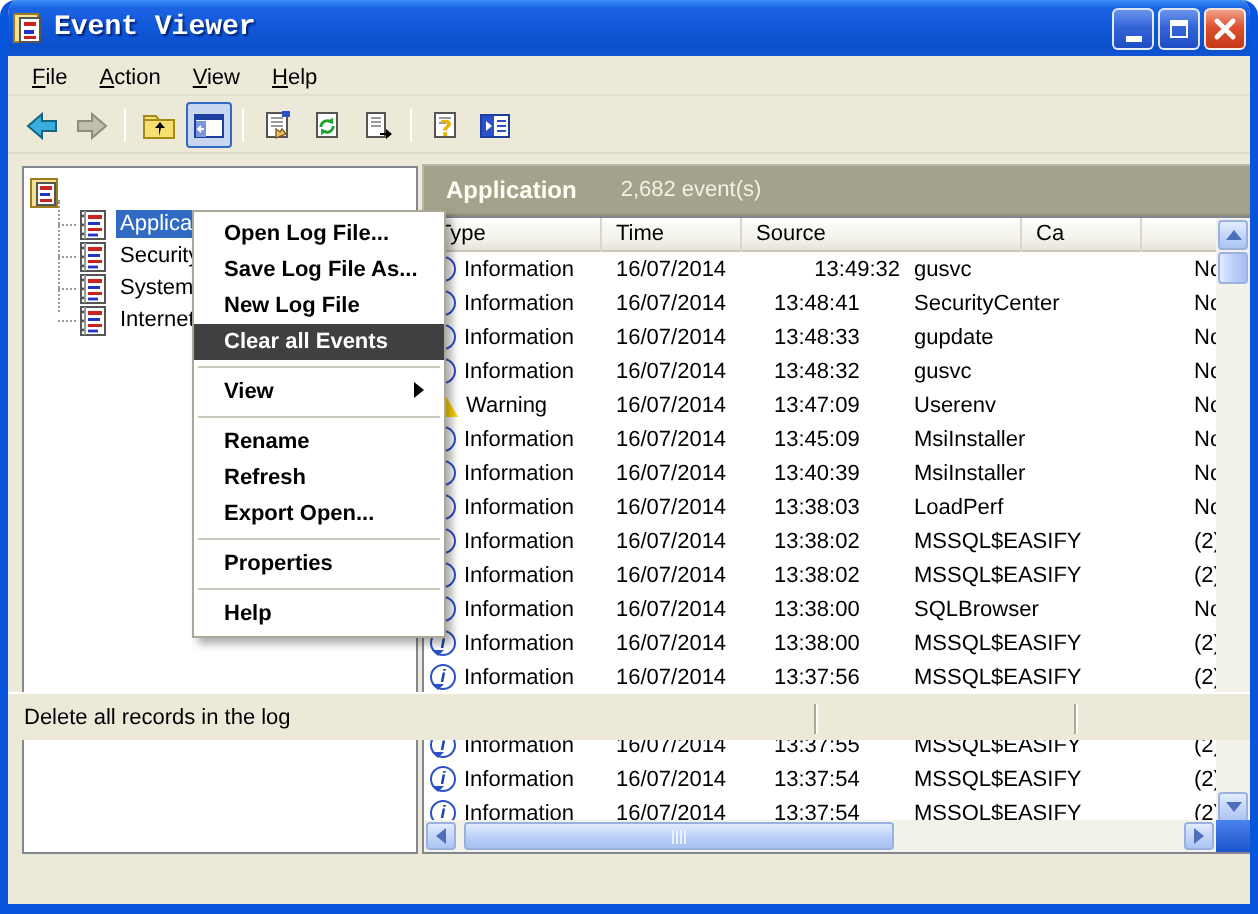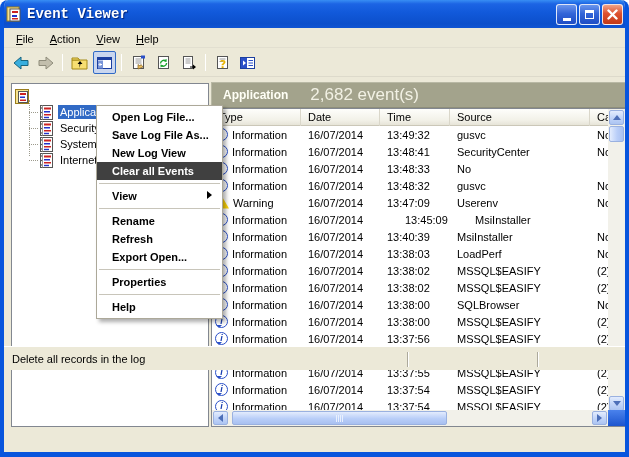--- a/index.html
+++ b/index.html
@@ -41,21 +41,21 @@
   .tree-vline{position:absolute;left:17px;top:-4px;height:56px;border-left:1px dotted #9C9A8C;}
   .tree-child{position:relative;padding-left:27px;}
   .tree-stub{position:absolute;left:17px;top:8px;width:9px;border-top:1px dotted #9C9A8C;}
   .tree-icon{width:15px;height:15px;margin-right:4px;flex:0 0 auto;}
   .tree-label{padding:1px 2px;}
   .tree-label.selected{background:#316AC5;color:#fff;}
   .right-pane{position:absolute;left:207px;top:82px;width:415px;height:345px;}
   .taskpad-header{height:26px;background:#A3A38C;border:1px solid #B8B8A4;border-bottom:1px solid #8E8E7A;
     display:flex;align-items:center;color:#FFFFF6;padding-left:11px;}
   .taskpad-name{font-weight:bold;font-size:12px;margin-right:22px;}
-  .taskpad-count{font-size:17px;color:#F2F1E4;}
+  .taskpad-count{font-size:11px;color:#F2F1E4;}
   .listview{position:absolute;left:0;top:26px;width:415px;height:319px;background:#fff;border:1px solid #828790;overflow:hidden;}
   .list-header{position:absolute;left:0;top:0;height:17px;width:500px;display:flex;
     background:linear-gradient(180deg,#FEFEFB 0%,#F2F1E8 70%,#E6E4D8 100%);border-bottom:1px solid #CBC7B8;}
   .hcell{height:17px;padding:2px 0 0 7px;border-right:1px solid #DAD7CA;overflow:hidden;white-space:nowrap;}
   .rows{position:absolute;left:0;top:17px;width:396px;height:286px;overflow:hidden;}
   .lrow{display:flex;height:17px;align-items:center;white-space:nowrap;}
   .lcell{padding-left:7px;overflow:hidden;flex:0 0 auto;}
   .type-cell{display:flex;align-items:center;padding-left:3px;}
   .type-cell .tlabel{margin-left:4px;}
   .icon-info{position:relative;width:13px;height:13px;border-radius:50%;background:#fff;border:1px solid #2B50C8;
@@ -295,53 +295,53 @@
     </div>
 
     <div class="right-pane">
       <div class="taskpad-header">
         <span class="taskpad-name">Application</span>
         <span class="taskpad-count">2,682 event(s)</span>
       </div>
       <div class="listview">
         <div class="list-header" id="list-header">
             <div class="hcell" style="width: 89px;">Type</div>
-            <div class="hcell" style="width: 79px;">Date</div>
             <div class="hcell" style="width: 70px;">Time</div>
             <div class="hcell" style="width: 140px;">Source</div>
             <div class="hcell" style="width: 60px;">Ca</div>
           </div>
         <div class="rows" id="rows">
             <div class="lrow">
               <div class="lcell type-cell" style="width: 89px;">
                 <span class="icon-info">i</span>
                 <span class="tlabel">Information</span>
               </div>
               <div class="lcell" style="width: 79px;">16/07/2014</div>
-              <div class="lcell" style="width: 70px;">13:49:32</div>
+              <div class="lcell" style="width: 70px; text-align: right;">13:49:32</div>
               <div class="lcell" style="width: 140px;">gusvc</div>
               <div class="lcell" style="width: 60px;">No</div>
             </div>
             <div class="lrow">
               <div class="lcell type-cell" style="width: 89px;">
                 <span class="icon-info">i</span>
                 <span class="tlabel">Information</span>
               </div>
               <div class="lcell" style="width: 79px;">16/07/2014</div>
               <div class="lcell" style="width: 70px;">13:48:41</div>
               <div class="lcell" style="width: 140px;">SecurityCenter</div>
               <div class="lcell" style="width: 60px;">No</div>
             </div>
             <div class="lrow">
               <div class="lcell type-cell" style="width: 89px;">
                 <span class="icon-info">i</span>
                 <span class="tlabel">Information</span>
               </div>
               <div class="lcell" style="width: 79px;">16/07/2014</div>
               <div class="lcell" style="width: 70px;">13:48:33</div>
+              <div class="lcell" style="width: 140px;">gupdate</div>
               <div class="lcell" style="width: 60px;">No</div>
             </div>
             <div class="lrow">
               <div class="lcell type-cell" style="width: 89px;">
                 <span class="icon-info">i</span>
                 <span class="tlabel">Information</span>
               </div>
               <div class="lcell" style="width: 79px;">16/07/2014</div>
               <div class="lcell" style="width: 70px;">13:48:32</div>
               <div class="lcell" style="width: 140px;">gusvc</div>
@@ -359,21 +359,21 @@
               <div class="lcell" style="width: 70px;">13:47:09</div>
               <div class="lcell" style="width: 140px;">Userenv</div>
               <div class="lcell" style="width: 60px;">No</div>
             </div>
             <div class="lrow">
               <div class="lcell type-cell" style="width: 89px;">
                 <span class="icon-info">i</span>
                 <span class="tlabel">Information</span>
               </div>
               <div class="lcell" style="width: 79px;">16/07/2014</div>
-              <div class="lcell" style="width: 70px; margin-left: 18px;">13:45:09</div>
+              <div class="lcell" style="width: 70px;">13:45:09</div>
               <div class="lcell" style="width: 140px;">MsiInstaller</div>
               <div class="lcell" style="width: 60px;">No</div>
             </div>
             <div class="lrow">
               <div class="lcell type-cell" style="width: 89px;">
                 <span class="icon-info">i</span>
                 <span class="tlabel">Information</span>
               </div>
               <div class="lcell" style="width: 79px;">16/07/2014</div>
               <div class="lcell" style="width: 70px;">13:40:39</div>
@@ -512,21 +512,21 @@
     <div class="statusbar">
       <span>Delete all records in the log</span>
       <span class="status-sep" style="left:403px;"></span>
       <span class="status-sep" style="left:533px;"></span>
     </div>
   </div>
 
   <div class="context-menu" id="context-menu">
       <div class="menu-item">Open Log File...</div>
       <div class="menu-item">Save Log File As...</div>
-      <div class="menu-item">New Log View</div>
+      <div class="menu-item">New Log File</div>
       <div class="menu-item highlight">Clear all Events</div>
       <div class="menu-sep"></div>
       <div class="menu-item">View<span class="submenu-arrow"></span></div>
       <div class="menu-sep"></div>
       <div class="menu-item">Rename</div>
       <div class="menu-item">Refresh</div>
       <div class="menu-item">Export Open...</div>
       <div class="menu-sep"></div>
       <div class="menu-item">Properties</div>
       <div class="menu-sep"></div>

